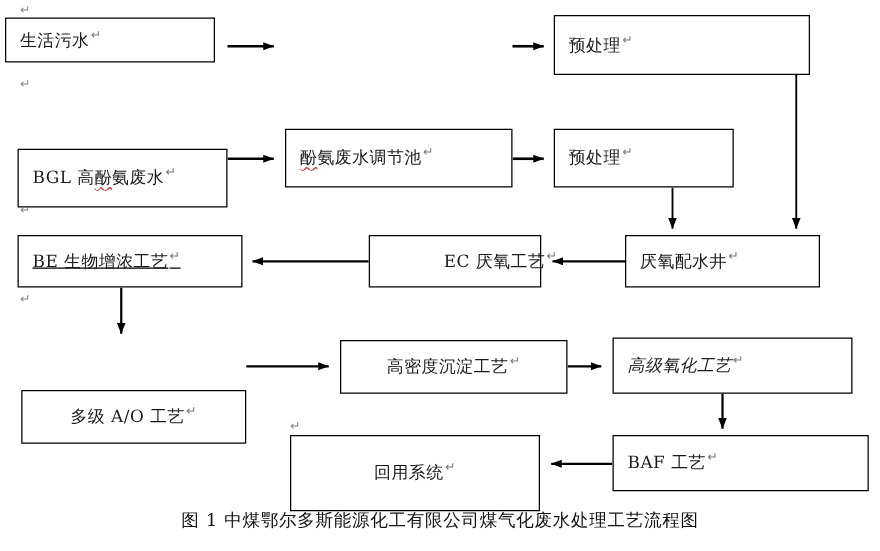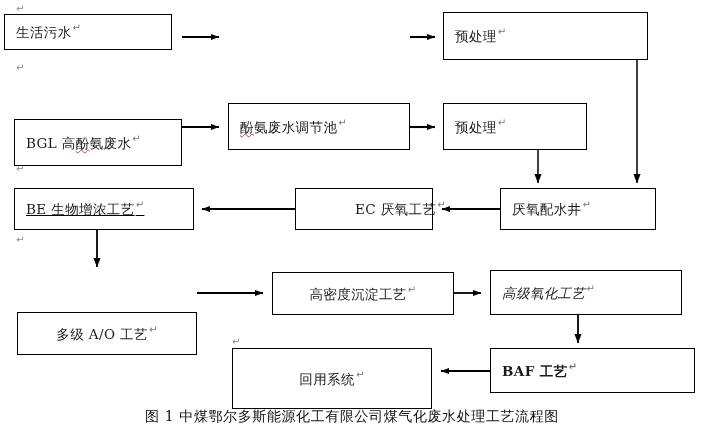--- a/index.html
+++ b/index.html
@@ -165,21 +165,21 @@
   </div>
 
   <div class="node align-left" style="left:490px; top:270px; width:192px; height:45px;font-style:italic;">
     <span class="label"><span>高级氧化工艺</span><span class="pilcrow">↵</span></span>
   </div>
 
   <div class="node align-center" style="left:232px; top:348px; width:200px; height:61px;">
     <span class="label"><span>回用系统</span><span class="pilcrow">↵</span></span>
   </div>
 
-  <div class="node align-left" style="left:490px; top:348px; width:205px; height:45px;font-weight:bold;">
+  <div class="node align-left" style="left:490px; top:348px; width:205px; height:45px;">
     <span class="label"><span>BAF 工艺</span><span class="pilcrow">↵</span></span>
   </div>
 
   <span class="stray" style="left:16px;  top:3px;">↵</span>
   <span class="stray" style="left:16px;  top:62px;">↵</span>
   <span class="stray" style="left:16px;  top:163px;">↵</span>
   <span class="stray" style="left:16px;  top:234px;">↵</span>
   <span class="stray" style="left:232px; top:336px;">↵</span>
   <span class="stray" style="left:232px; top:394px;">↵</span>
 

